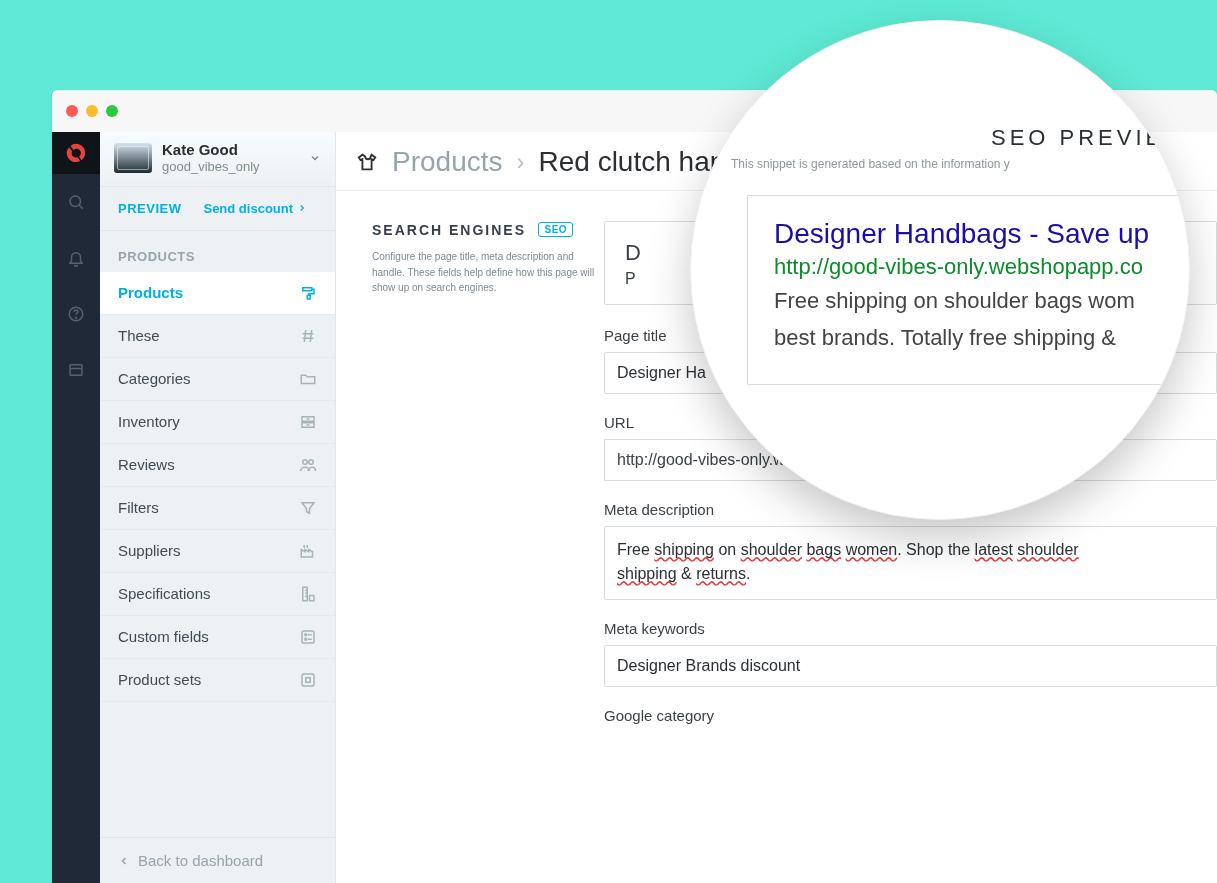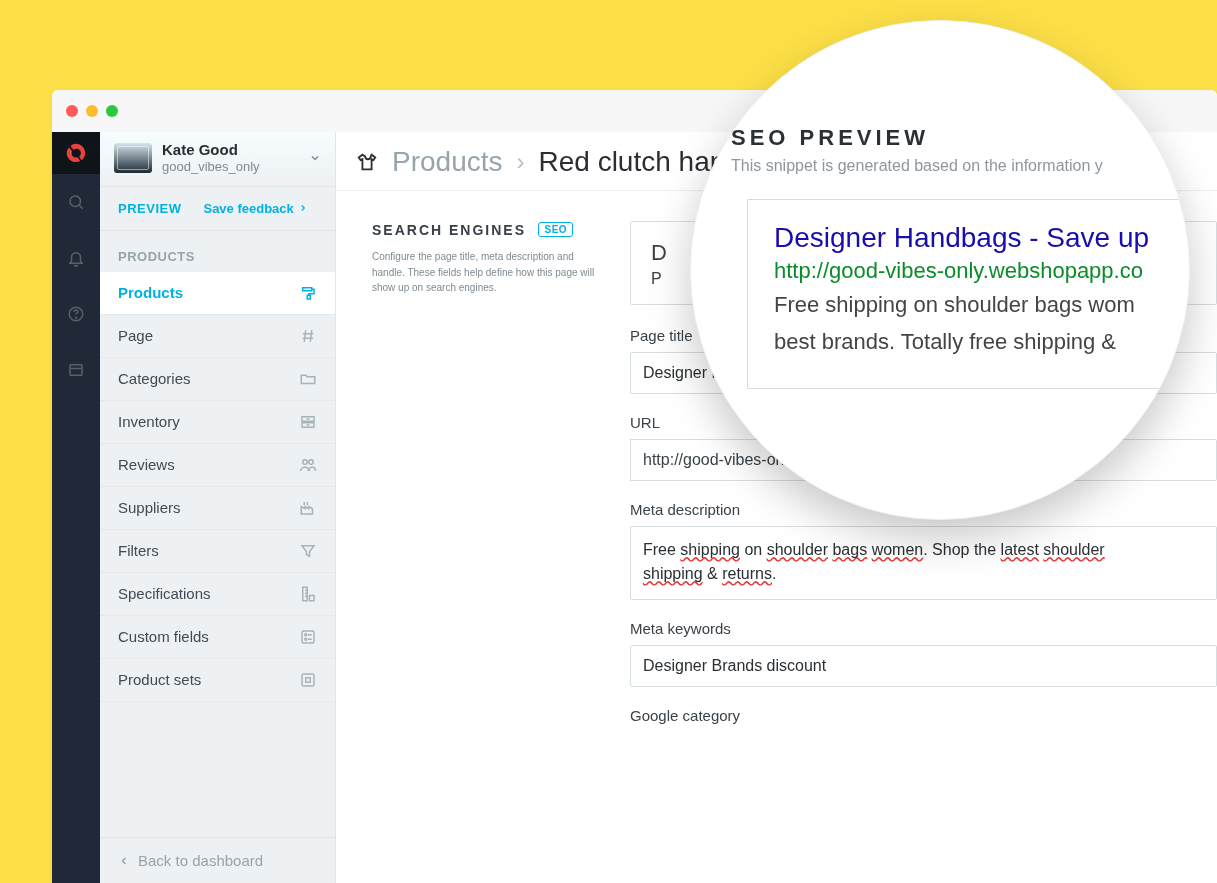--- a/index.html
+++ b/index.html
@@ -1,17 +1,17 @@
 <!DOCTYPE html>
 <html><head>
 <meta charset="utf-8">
 <style>
   * { box-sizing: border-box; margin: 0; padding: 0; font-family: -apple-system, BlinkMacSystemFont, "Segoe UI", Helvetica, Arial, sans-serif; }
   body { background: #fff; }
-  .canvas { position: relative; width: 1217px; height: 883px; background: #fde047; overflow: hidden; }
+  .canvas { position: relative; width: 1217px; height: 883px; background: #5eead4; overflow: hidden; }
   .window { position: absolute; left: 52px; top: 90px; right: 0; bottom: 0; background: #fff; box-shadow: 0 1px 4px rgba(0,0,0,.06); border-radius: 6px 6px 0 0; overflow: hidden; }
   .titlebar { height: 42px; background: #f7f7f7; display: flex; align-items: center; padding: 0 14px; }
   .dot { width: 12px; height: 12px; border-radius: 50%; margin-right: 8px; }
   .dot.red { background: #fc5b57; }
   .dot.yellow { background: #fdbc2e; }
   .dot.green { background: #2bc840; }
   .layout { display: flex; height: calc(100% - 42px); }
   .rail { width: 48px; background: #1f2937; display: flex; flex-direction: column; align-items: center; }
   .rail .logo { height: 42px; width: 100%; display:flex; align-items:center; justify-content:center; background:#0f1419; }
   .rail .railbtn { height: 56px; width:100%; display:flex; align-items:center; justify-content:center; color:#58616b; cursor:pointer; }
@@ -31,41 +31,41 @@
   .nav-item.active { background:#fff; color:#00b2e3; font-weight:600; border-left:0; }
   .nav-item .icon { color:#a7b3ba; }
   .nav-item.active .icon { color:#00b2e3; }
   .sidebar-footer { margin-top:auto; border-top:1px solid #e1e5e8; padding:14px 18px; display:flex; align-items:center; gap:8px; color:#97a4ab; font-size:15px; cursor:pointer;}
   .main { flex:1; background:#fff; display:flex; flex-direction:column; }
   .breadcrumb { display:flex; align-items:center; gap:14px; padding: 14px 30px 12px 20px; border-bottom:1px solid #eceff1; }
   .breadcrumb .bicon { color:#2b2f33; }
   .breadcrumb .root { color:#97a4ab; font-size:28px; font-weight:400; }
   .breadcrumb .sep { color:#b8c1c7; font-size:24px; }
   .breadcrumb .current { color:#2b2f33; font-size:28px; font-weight:400; }
-  .content { display:flex; padding: 30px 0 0 36px; gap: 26px; }
+  .content { display:flex; padding: 30px 0 0 36px; }
   .leftcol { width: 232px; }
   .leftcol h3 { font-size:14px; letter-spacing:2px; color:#37404a; font-weight:700; display:inline-block; margin-right:8px; }
   .seo-badge { display:inline-block; border:1px solid #00b2e3; color:#00b2e3; font-size:10px; font-weight:700; padding:1px 5px; border-radius:3px; vertical-align:2px; letter-spacing:.5px;}
   .leftcol p { color:#7f8b92; font-size:10px; line-height:1.55; margin-top:10px; }
   .rightcol { flex:1; }
   .preview-box-trunc { border:1px solid #d6dde1; border-radius:2px; padding: 18px 20px; margin-bottom: 22px; width: 100%; height: 84px; overflow:hidden; color:#3a4248;}
   .preview-box-trunc .l1{font-size:22px;}
   .preview-box-trunc .l2{font-size:16px; margin-top:4px;}
   .field { margin-bottom: 20px; }
   .field label { display:block; color:#3a4248; font-size:15px; margin-bottom:8px;}
   .field input[type=text], .field textarea { width:100%; border:1px solid #d6dde1; border-radius:2px; padding: 11px 12px; font-size:16px; color:#2a2f33; background:#fff;}
   .url-group { display:flex; }
   .url-group .prefix { border:1px solid #d6dde1; border-right:0; padding:11px 12px; color:#3a4248; font-size:16px; min-width:234px; white-space:nowrap; overflow:hidden; text-overflow:ellipsis;}
   .url-group input { border:1px solid #d6dde1; padding:11px 12px; font-size:16px; flex:1;}
   .spell { text-decoration: underline wavy #e23b3b; text-decoration-skip-ink: none;}
   
   .magnifier { position:absolute; width: 500px; height:500px; border-radius:50%; top: 20px; left: 690px; background:#fff; box-shadow: 0 18px 44px rgba(0,0,0,.22); overflow:hidden; border:1px solid #f0f0f0;}
   .magnifier .inner { position:absolute; inset:0; padding: 104px 0 0 0; }
-  .magnifier h4 { font-size:22px; letter-spacing:4px; color:#2b3034; font-weight:700; padding-left:40px;}
-  .magnifier .sub { color:#8d979d; font-size:16px; padding: 6px 0 0 40px;}
+  .magnifier h4 { font-size:22px; letter-spacing:4px; color:#2b3034; font-weight:400; padding-left:40px;text-align:right;}
+  .magnifier .sub { color:#8d979d; font-size:12px; padding: 6px 0 0 40px;}
   .magnifier .card { margin: 24px 0 0 56px; border:1px solid #d6dde1; border-radius:1px; padding:22px 26px 30px; width: 520px;}
   .magnifier .gtitle { color:#1a0dab; font-size:28px; font-weight:400; white-space:nowrap;}
   .magnifier .gurl { color:#0b8c2a; font-size:22px; margin-top:4px; white-space:nowrap;}
   .magnifier .gdesc { color:#444; font-size:22px; line-height:1.4; margin-top:6px; white-space:nowrap;}
   svg { display:block; }
 </style>
 </head>
 <body>
 
 <div class="canvas">
@@ -118,40 +118,40 @@
           </div>
           <div class="chev">
             <svg width="12" height="12" viewBox="0 0 24 24" fill="none" stroke="currentColor" stroke-width="3">
                 <polyline points="6 9 12 15 18 9"></polyline>
               </svg>
           </div>
         </div>
         <div class="tabrow">
           <span class="preview">PREVIEW</span>
           <span class="feedback">
-            <span>Save feedback</span>
+            <span>Send discount</span>
             <svg width="10" height="10" viewBox="0 0 24 24" fill="none" stroke="#00b2e3" stroke-width="3">
                 <polyline points="9 6 15 12 9 18"></polyline>
               </svg>
           </span>
         </div>
         <div class="section-label">PRODUCTS</div>
         <div class="nav">
           <div class="nav-item active">
             <span>Products</span>
             <span class="icon">
                 <svg width="18" height="18" viewBox="0 0 24 24" fill="none" stroke="currentColor" stroke-width="2">
                   <path d="M5 5h12v4H5z"></path>
                   <path d="M17 7h3v6h-7v2"></path>
                   <rect x="11" y="15" width="4" height="5"></rect>
                 </svg>
               </span>
           </div>
           <div class="nav-item">
-            <span>Page</span>
+            <span>These</span>
             <span class="icon">
                 <svg width="18" height="18" viewBox="0 0 24 24" fill="none" stroke="currentColor" stroke-width="2">
                   <line x1="5" y1="9" x2="19" y2="9"></line>
                   <line x1="5" y1="15" x2="19" y2="15"></line>
                   <line x1="9" y1="4" x2="7" y2="20"></line>
                   <line x1="17" y1="4" x2="15" y2="20"></line>
                 </svg>
               </span>
           </div>
           <div class="nav-item">
@@ -178,34 +178,34 @@
             <span class="icon">
                 <svg width="18" height="18" viewBox="0 0 24 24" fill="none" stroke="currentColor" stroke-width="2">
                   <circle cx="8" cy="8" r="3"></circle>
                   <circle cx="16" cy="8" r="3"></circle>
                   <path d="M2 20c0-3 3-5 6-5s6 2 6 5"></path>
                   <path d="M12 20c0-3 3-5 6-5s4 2 4 5"></path>
                 </svg>
               </span>
           </div>
           <div class="nav-item">
+            <span>Filters</span>
+            <span class="icon">
+                <svg width="18" height="18" viewBox="0 0 24 24" fill="none" stroke="currentColor" stroke-width="2">
+                  <path d="M4 5h16l-6 8v6l-4-2v-4z"></path>
+                </svg>
+              </span>
+          </div>
+          <div class="nav-item">
             <span>Suppliers</span>
             <span class="icon">
                 <svg width="18" height="18" viewBox="0 0 24 24" fill="none" stroke="currentColor" stroke-width="2">
                   <path d="M3 20V10l5 3V10l5 3V10l5 3v7z"></path>
                   <line x1="7" y1="4" x2="7" y2="8"></line>
                   <line x1="11" y1="4" x2="11" y2="8"></line>
-                </svg>
-              </span>
-          </div>
-          <div class="nav-item">
-            <span>Filters</span>
-            <span class="icon">
-                <svg width="18" height="18" viewBox="0 0 24 24" fill="none" stroke="currentColor" stroke-width="2">
-                  <path d="M4 5h16l-6 8v6l-4-2v-4z"></path>
                 </svg>
               </span>
           </div>
           <div class="nav-item">
             <span>Specifications</span>
             <span class="icon">
                 <svg width="18" height="18" viewBox="0 0 24 24" fill="none" stroke="currentColor" stroke-width="2">
                   <rect x="5" y="3" width="6" height="18"></rect>
                   <line x1="11" y1="7" x2="8" y2="7"></line>
                   <line x1="11" y1="11" x2="8" y2="11"></line>

